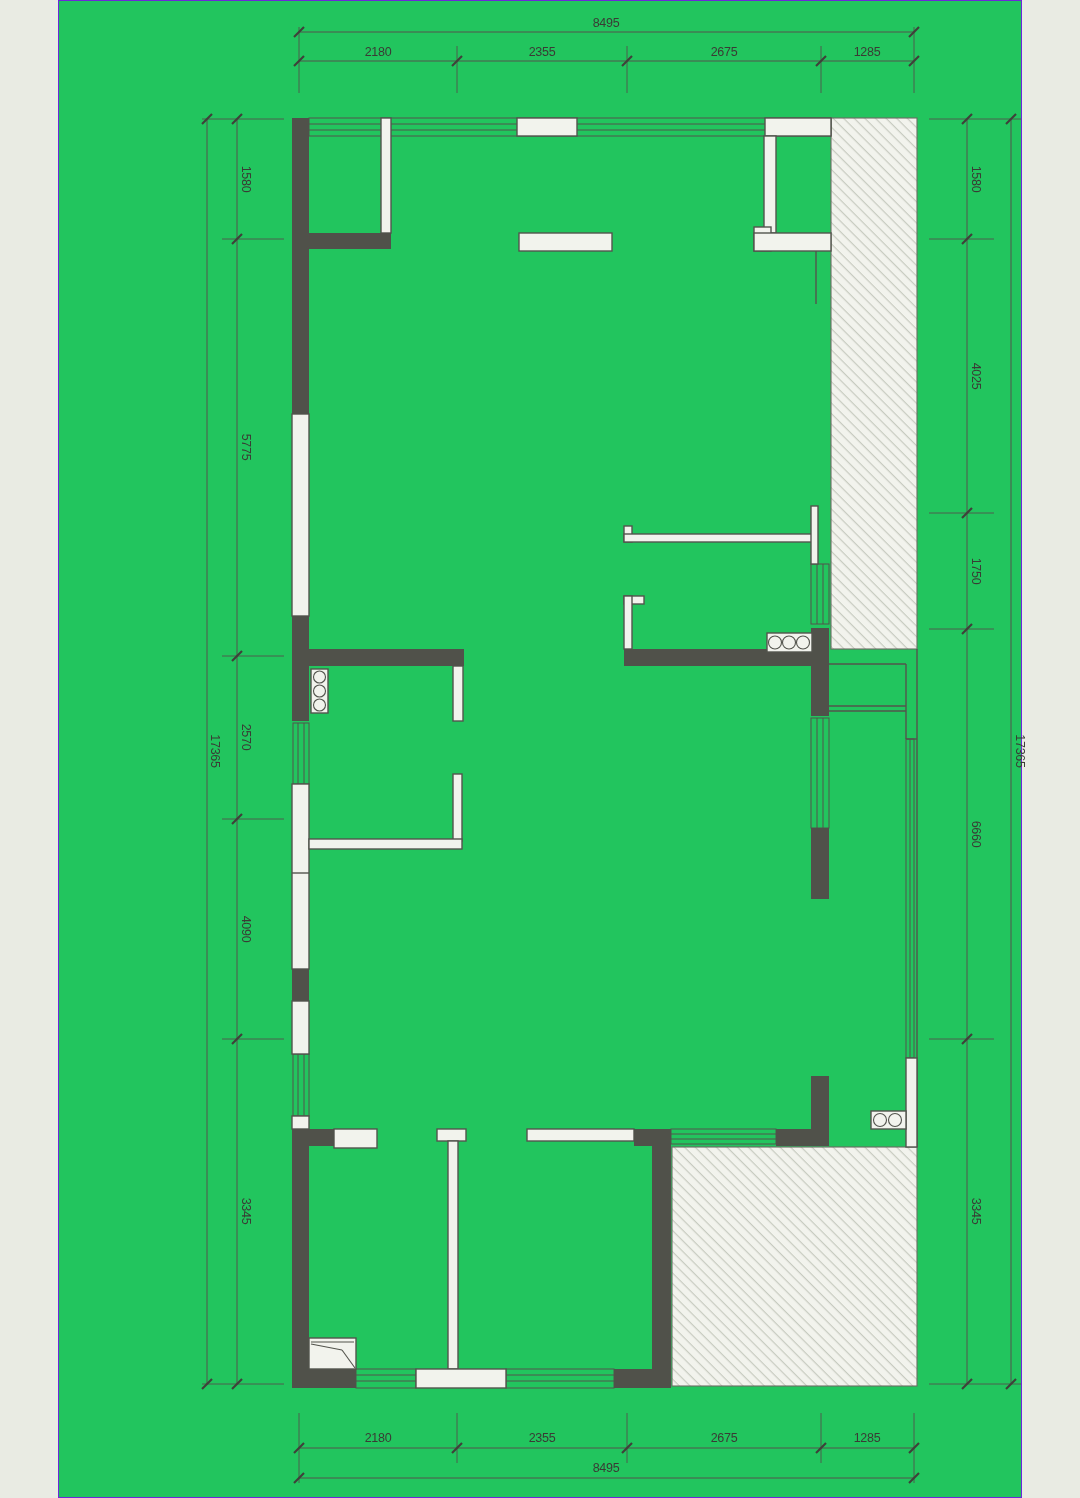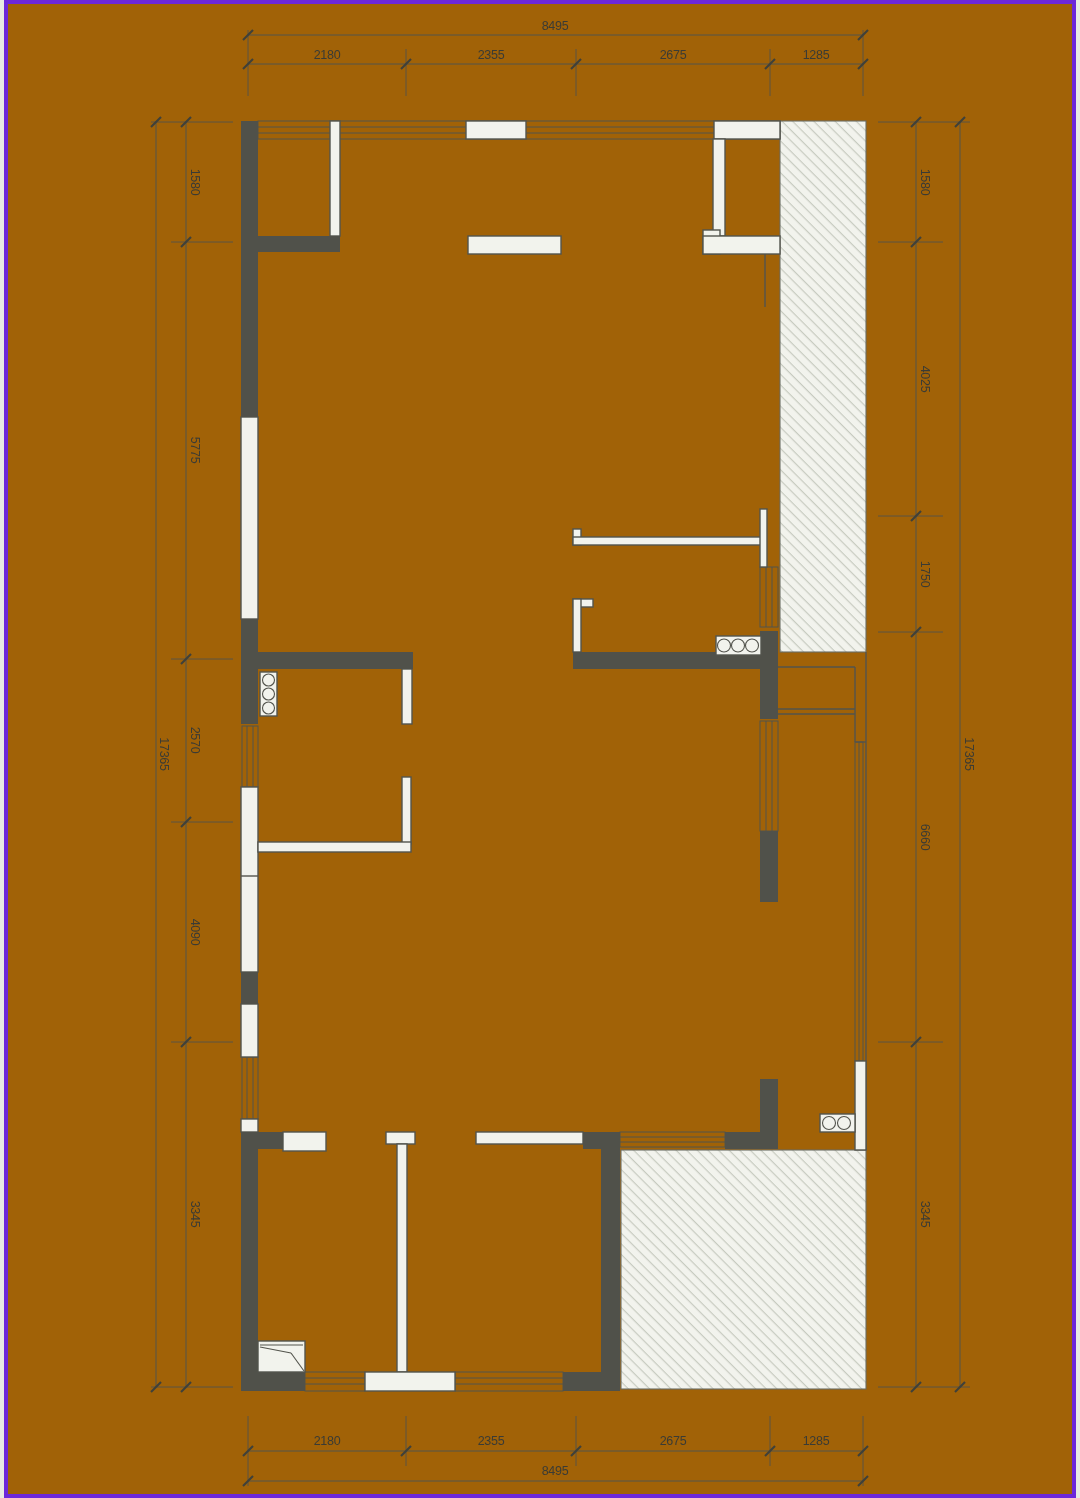--- a/index.html
+++ b/index.html
@@ -1,18 +1,18 @@
 <!DOCTYPE html>
 <html><head>
 <meta charset="utf-8">
 <style>
   html,body{margin:0;padding:0;background:#e9ebe3;}
   .page{
-    width:1072px;height:1498px;position:relative;margin:0 auto;
-    background:#a16207;border:4px solid #6d28d9;box-sizing:border-box;
+    width:964px;height:1498px;position:relative;margin:0 auto;
+    background:#22c55e;border:1px solid #6d28d9;box-sizing:border-box;
     font-family:"Liberation Sans", sans-serif;
   }
   svg{display:block;}
   svg text{
     font-family:"Liberation Sans", sans-serif;
     font-size:12.5px;fill:#3a3b35;letter-spacing:-0.3px;
   }
   .dimline{stroke:#53544d;stroke-width:1;fill:none;}
   .ext{stroke:#53544d;stroke-width:0.9;fill:none;}
   .wallD{fill:#50514a;stroke:none;}

